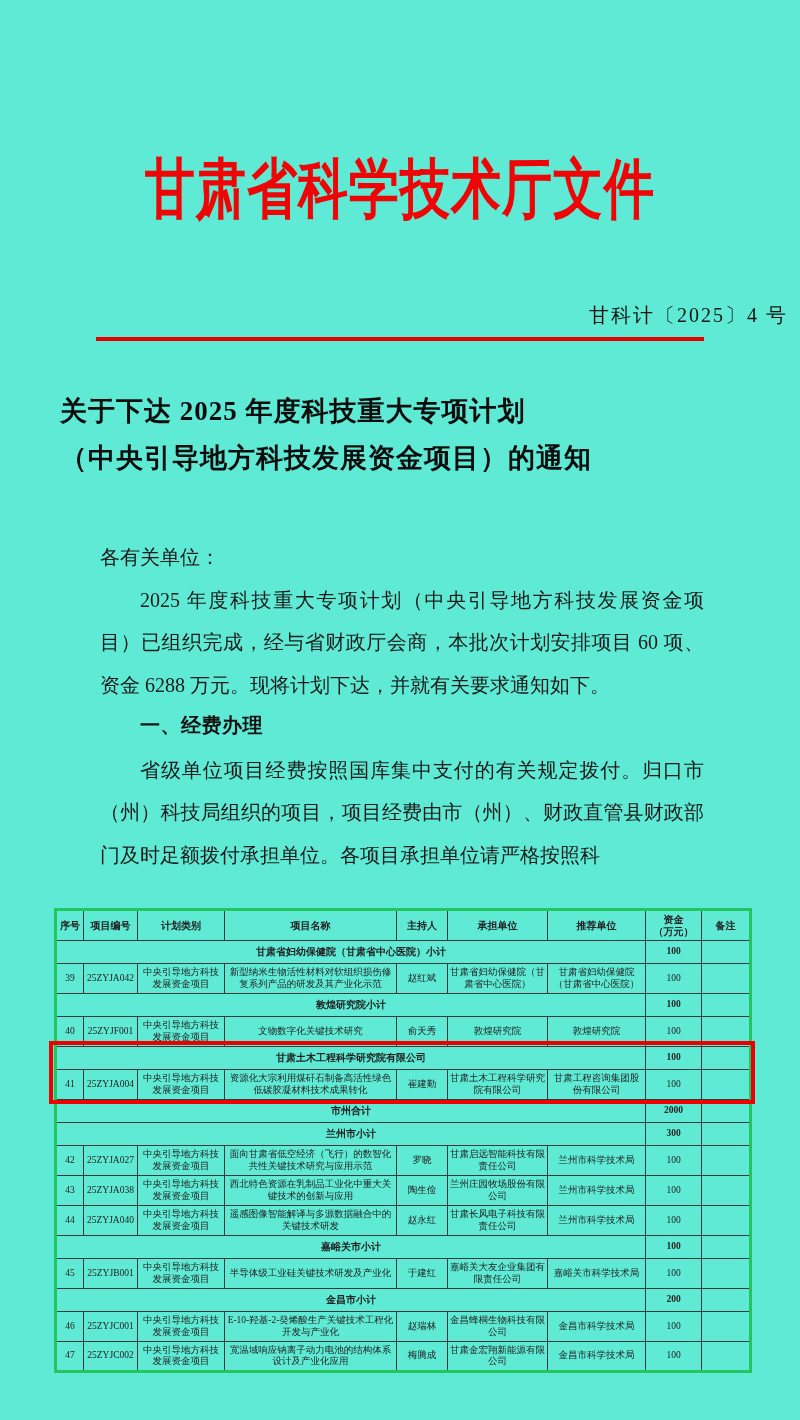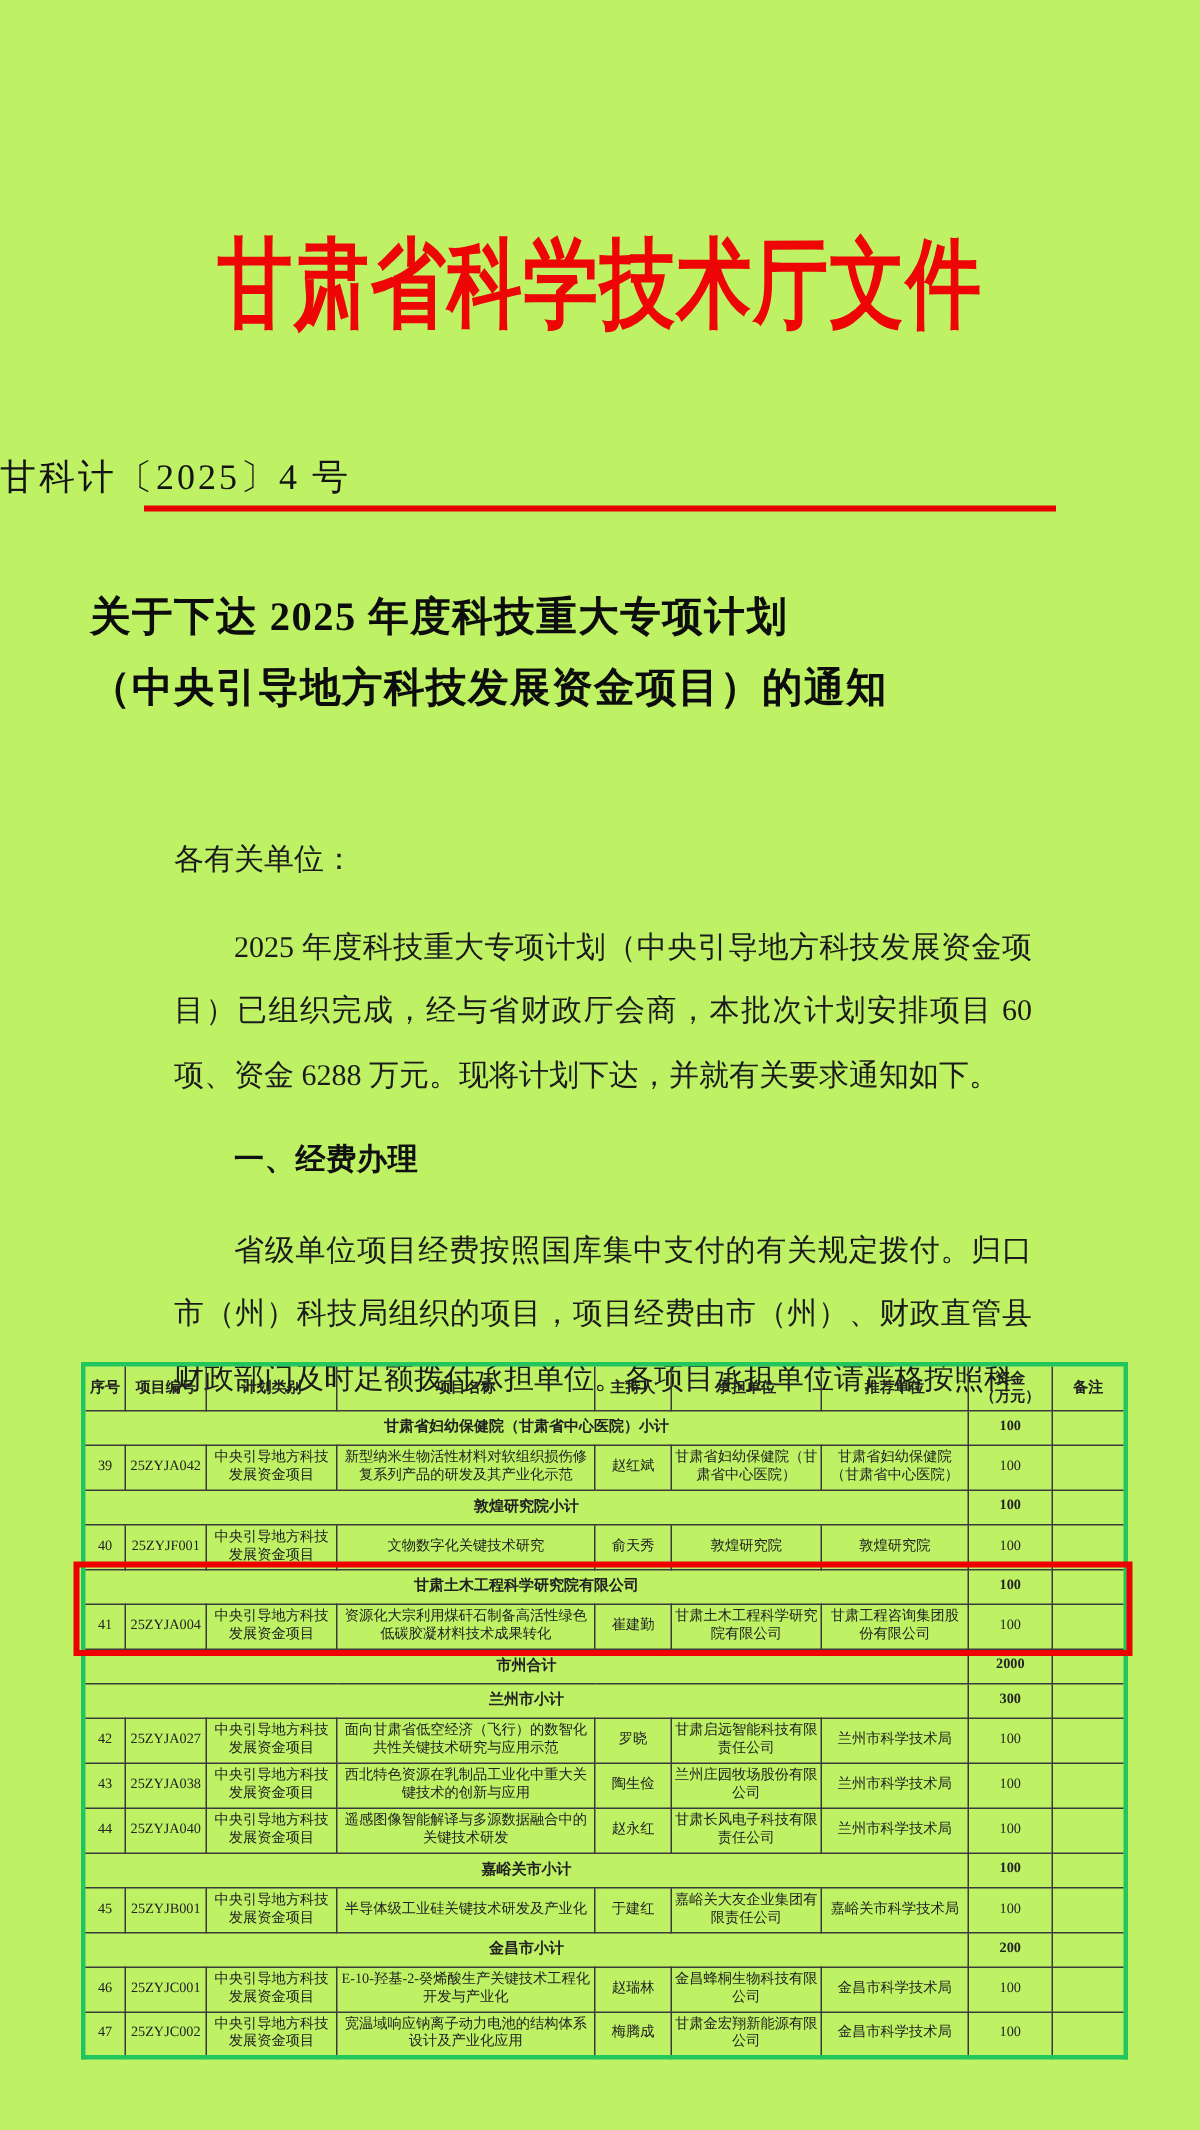--- a/index.html
+++ b/index.html
@@ -1,44 +1,44 @@
 <!DOCTYPE html>
 <html><head>
 <meta charset="utf-8">
 <style>
   html,body { margin:0; padding:0; background:#ffffff; }
   .page {
     position:relative; width:800px; height:1420px; margin:0 auto;
-    background:#bef264; overflow:hidden;
+    background:#5eead4; overflow:hidden;
     font-family:"Liberation Serif", serif; color:#1b1b1b;
   }
   .org-title {
     position:absolute; top:146px; left:0; right:0; margin:0;
     text-align:center; font-size:50px; font-weight:bold; letter-spacing:1px;
     color:#ee0505; transform:scaleY(1.3); transform-origin:center top;
     white-space:nowrap;
   }
   .doc-number {
     position:absolute; top:302px; left:0; right:12px;
-    text-align:left; font-size:24px; letter-spacing:2px; color:#141414;
+    text-align:right; font-size:20px; letter-spacing:2px; color:#141414;
   }
   .red-rule {
     position:absolute; top:337px; left:96px; width:608px; height:4px;
     background:#e60000; border:none; margin:0;
   }
   .doc-title {
     position:absolute; top:388px; left:60px; right:60px; margin:0;
     font-size:27px; font-weight:bold; line-height:47px;
     color:#0d0d0d; letter-spacing:1px;
   }
   .body-text {
     position:absolute; top:536px; left:100px; width:604px;
     font-size:20px; line-height:42.5px; text-align:justify; color:#1b1b1b;
   }
-  .body-text p { margin:16px; }
+  .body-text p { margin:0; }
   .para { text-indent:2em; }
   .section-heading {
     text-indent:2em; font-weight:bold;
     font-family:Liberation Mono, monospace; font-size:20px;
     letter-spacing:0.5px; color:#111;
   }
   .table-wrap { position:absolute; top:908px; left:54px; width:695px; }
   table.project {
     border-collapse:collapse; width:695px; table-layout:fixed;
     border:3px solid #22c55e;

